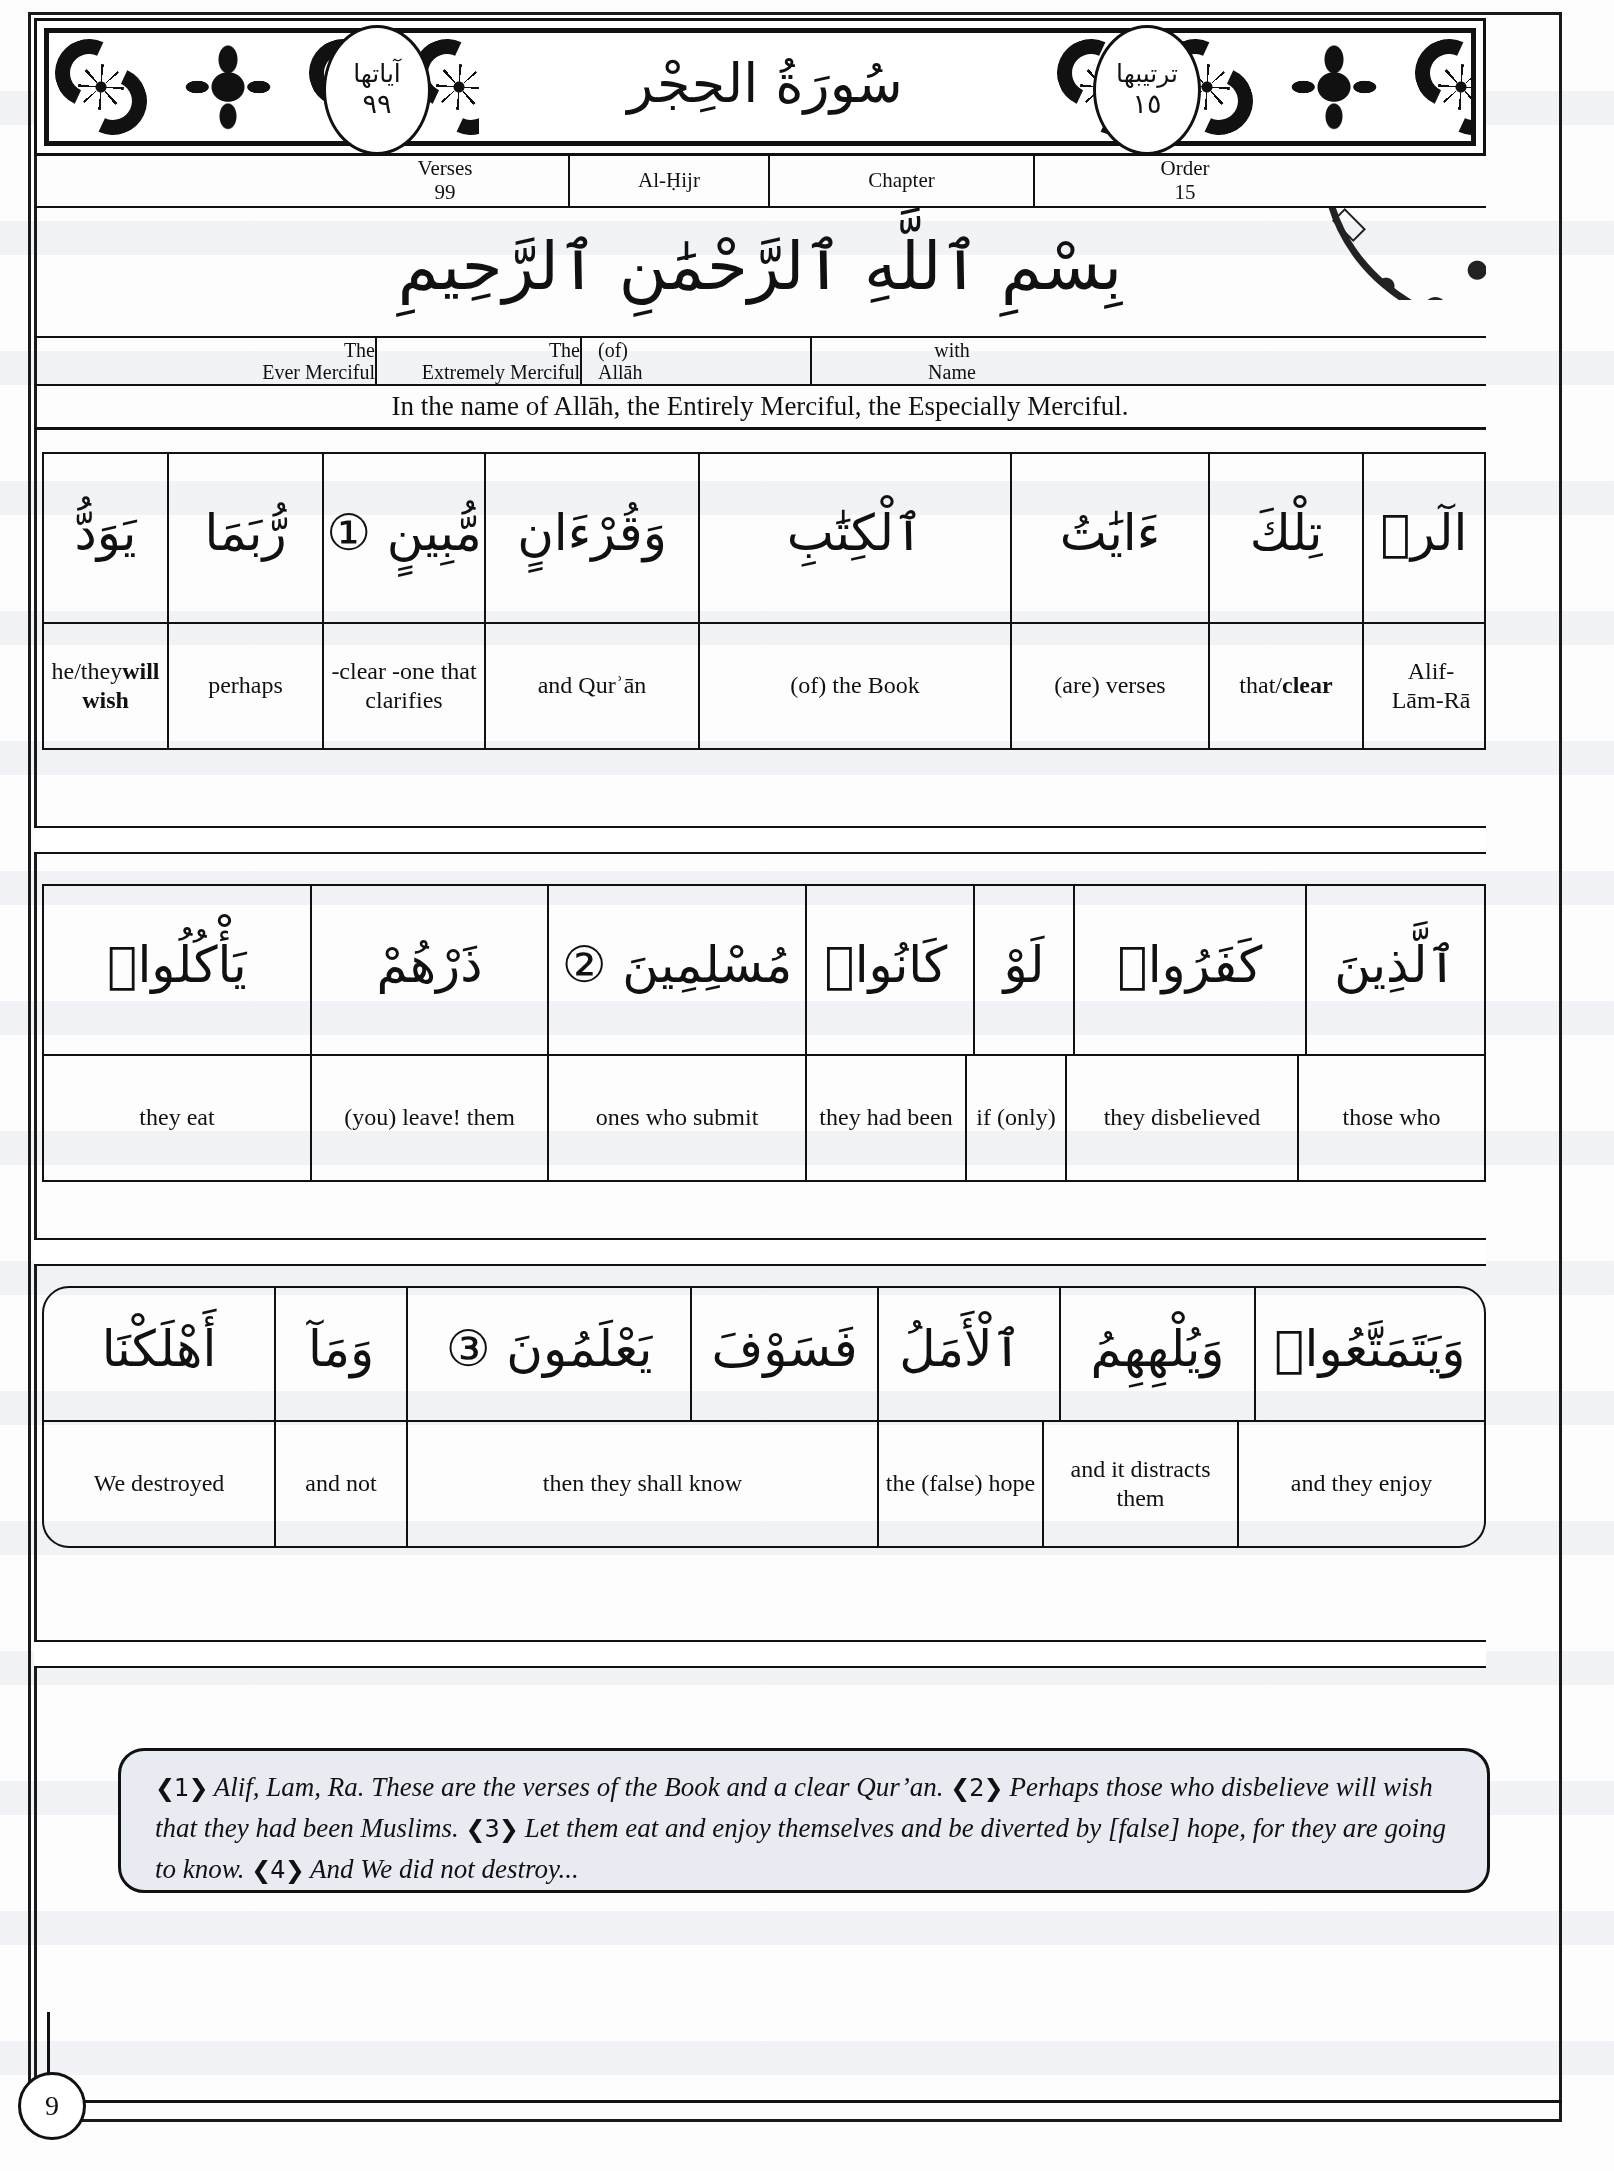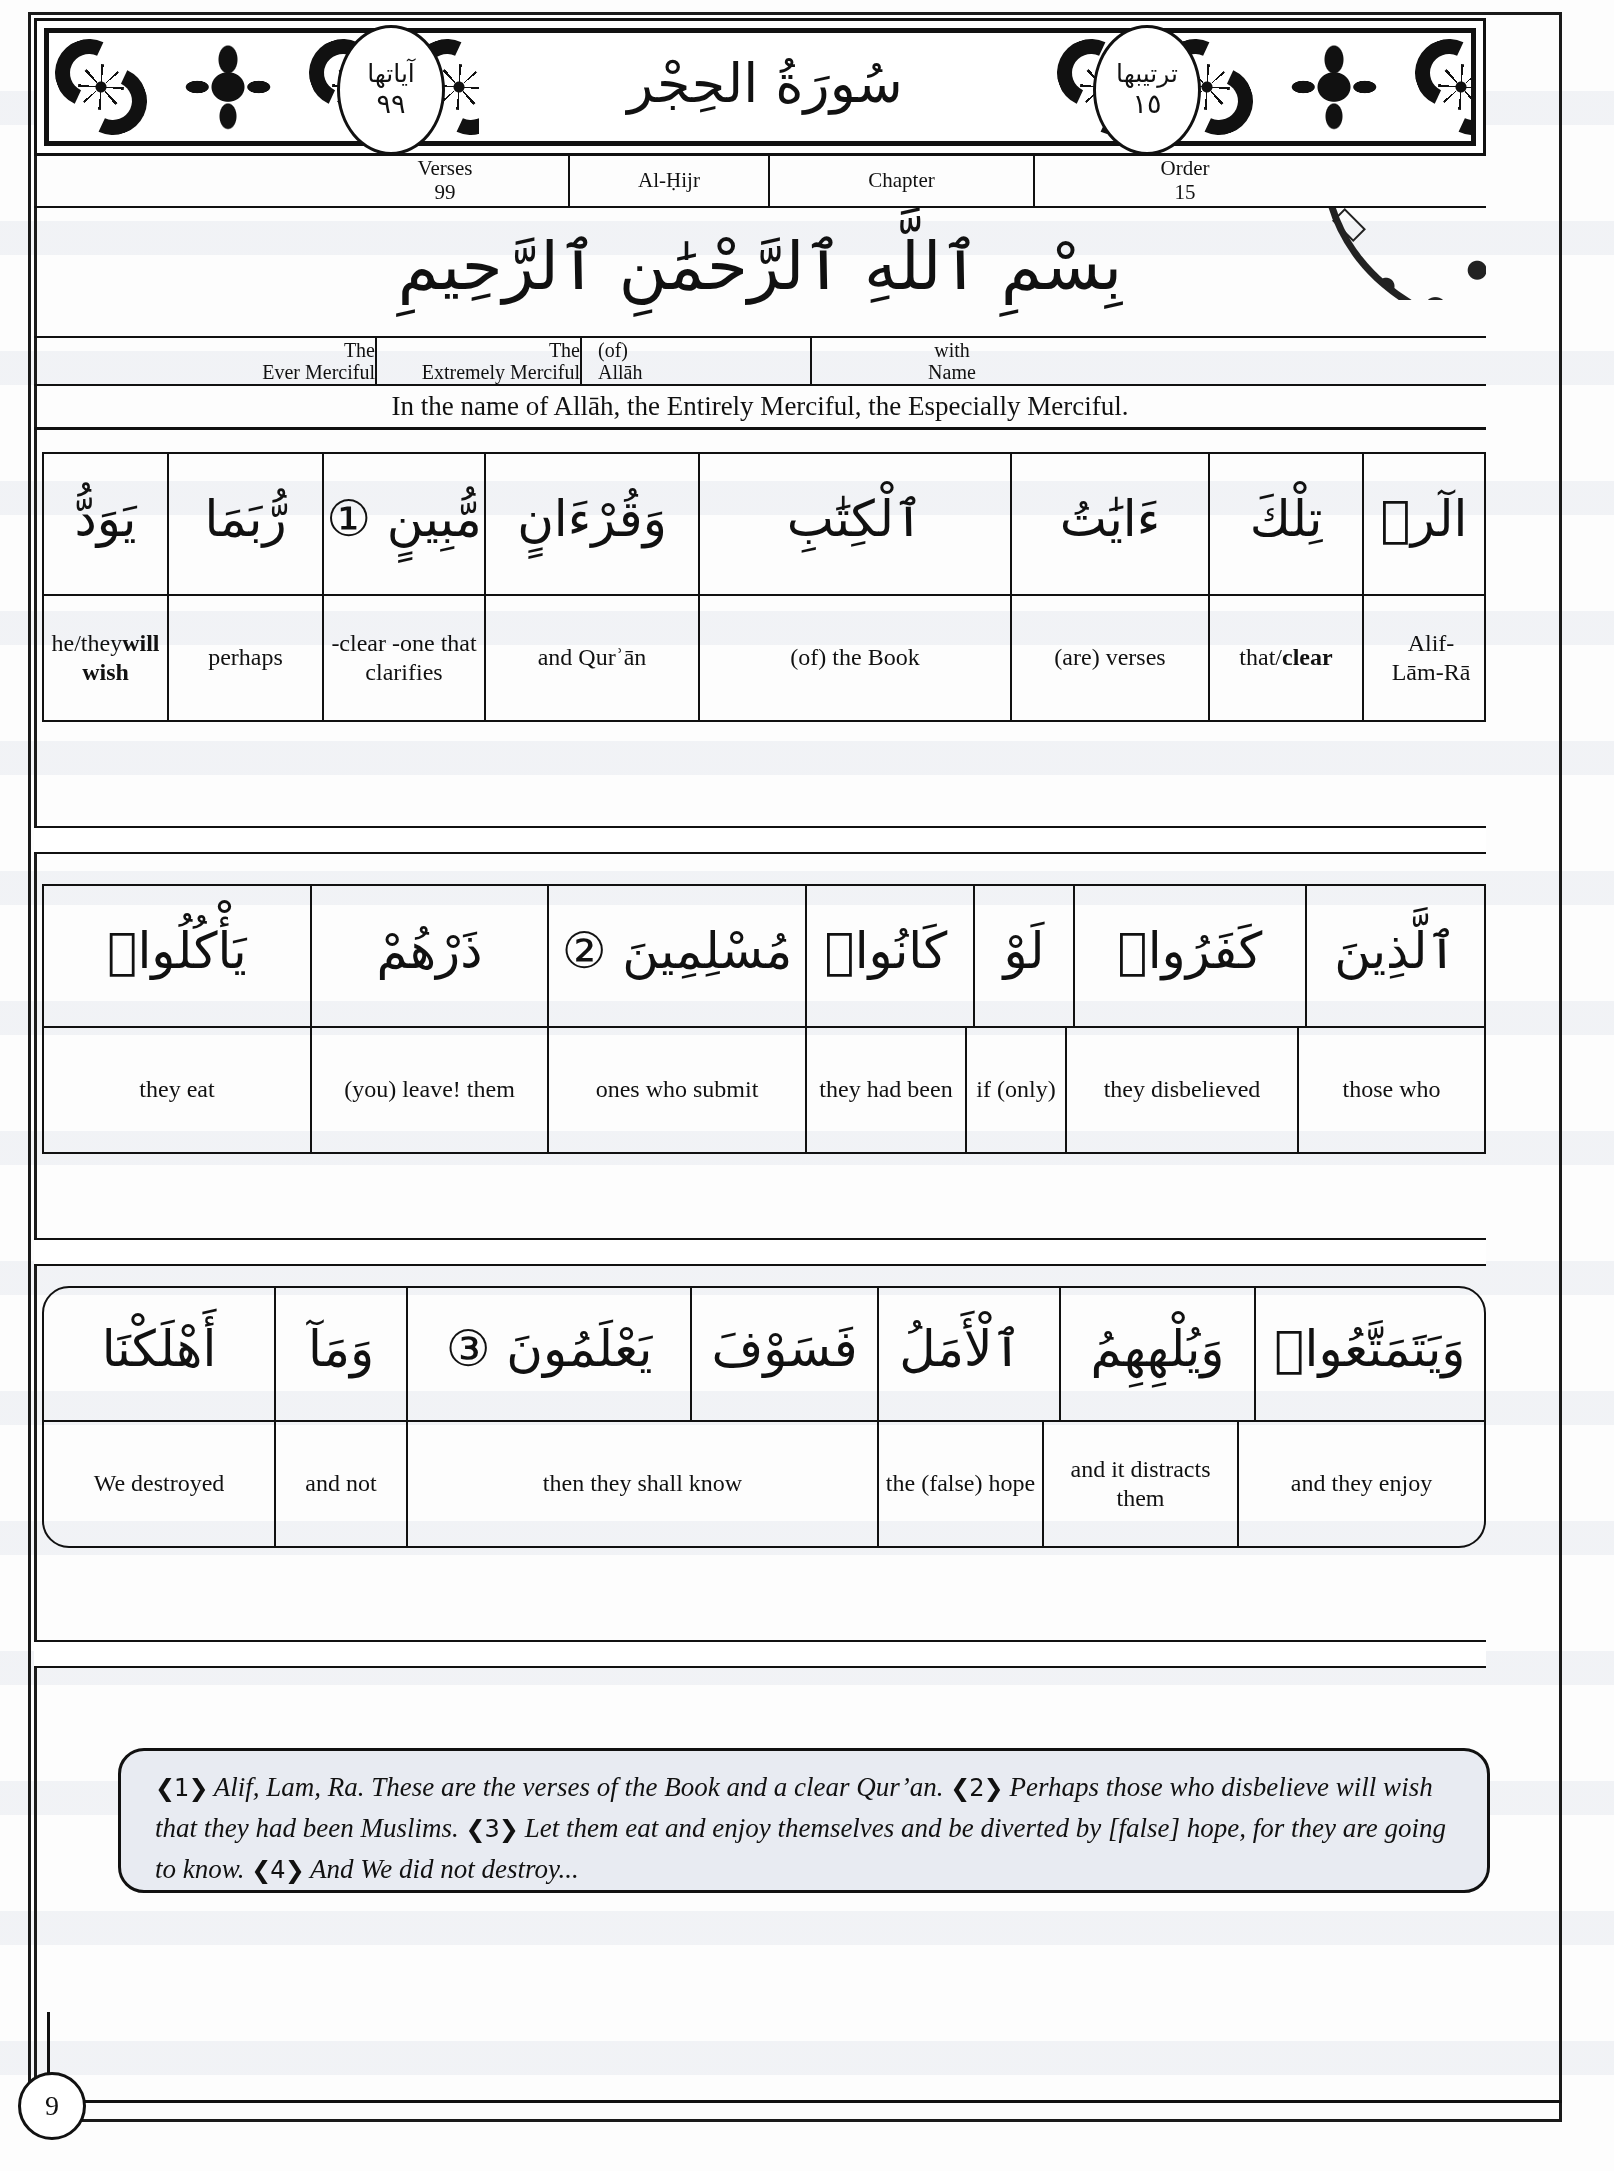--- a/index.html
+++ b/index.html
@@ -110,21 +110,21 @@
     width:102px;height:124px;margin-top:-62px;
     background:#fff;
     border:3px solid #111;
     border-radius:50%;
     display:flex;flex-direction:column;
     align-items:center;justify-content:center;
     z-index:5;
     font-family:"DejaVu Sans", sans-serif;
     line-height:1.05;
   }
-  .medallion-verses{left:288px;}
+  .medallion-verses{left:274px;}
   .medallion-order{right:270px;}
   .medallion-ar{font-size:25px;}
   .medallion-num{font-size:27px;margin-top:3px;}
   .banner-title{
     position:absolute;
     left:430px;right:420px;top:0;bottom:0;
     display:flex;align-items:center;justify-content:center;
     z-index:4;background:#fff;
   }
   .banner-title span{
@@ -243,21 +243,21 @@
   .vrow{display:flex;width:100%;box-sizing:border-box;}
   .vrow-ar{border-bottom:2px solid #111;}
   .vcell{
     box-sizing:border-box;
     border-left:2px solid #111;
     display:flex;align-items:center;justify-content:center;
     text-align:center;
   }
   .vcell:first-child{border-left:none;}
   .vcell-ar{
-    height:140px;
+    height:168px;
     font-family:"DejaVu Sans", sans-serif;
     font-size:50px;
     direction:rtl;
     padding-bottom:10px;
   }
   .vb3 .vcell-ar{height:132px;}
   .vcell-en{
     height:124px;
     font-size:24px;
     line-height:1.22;

